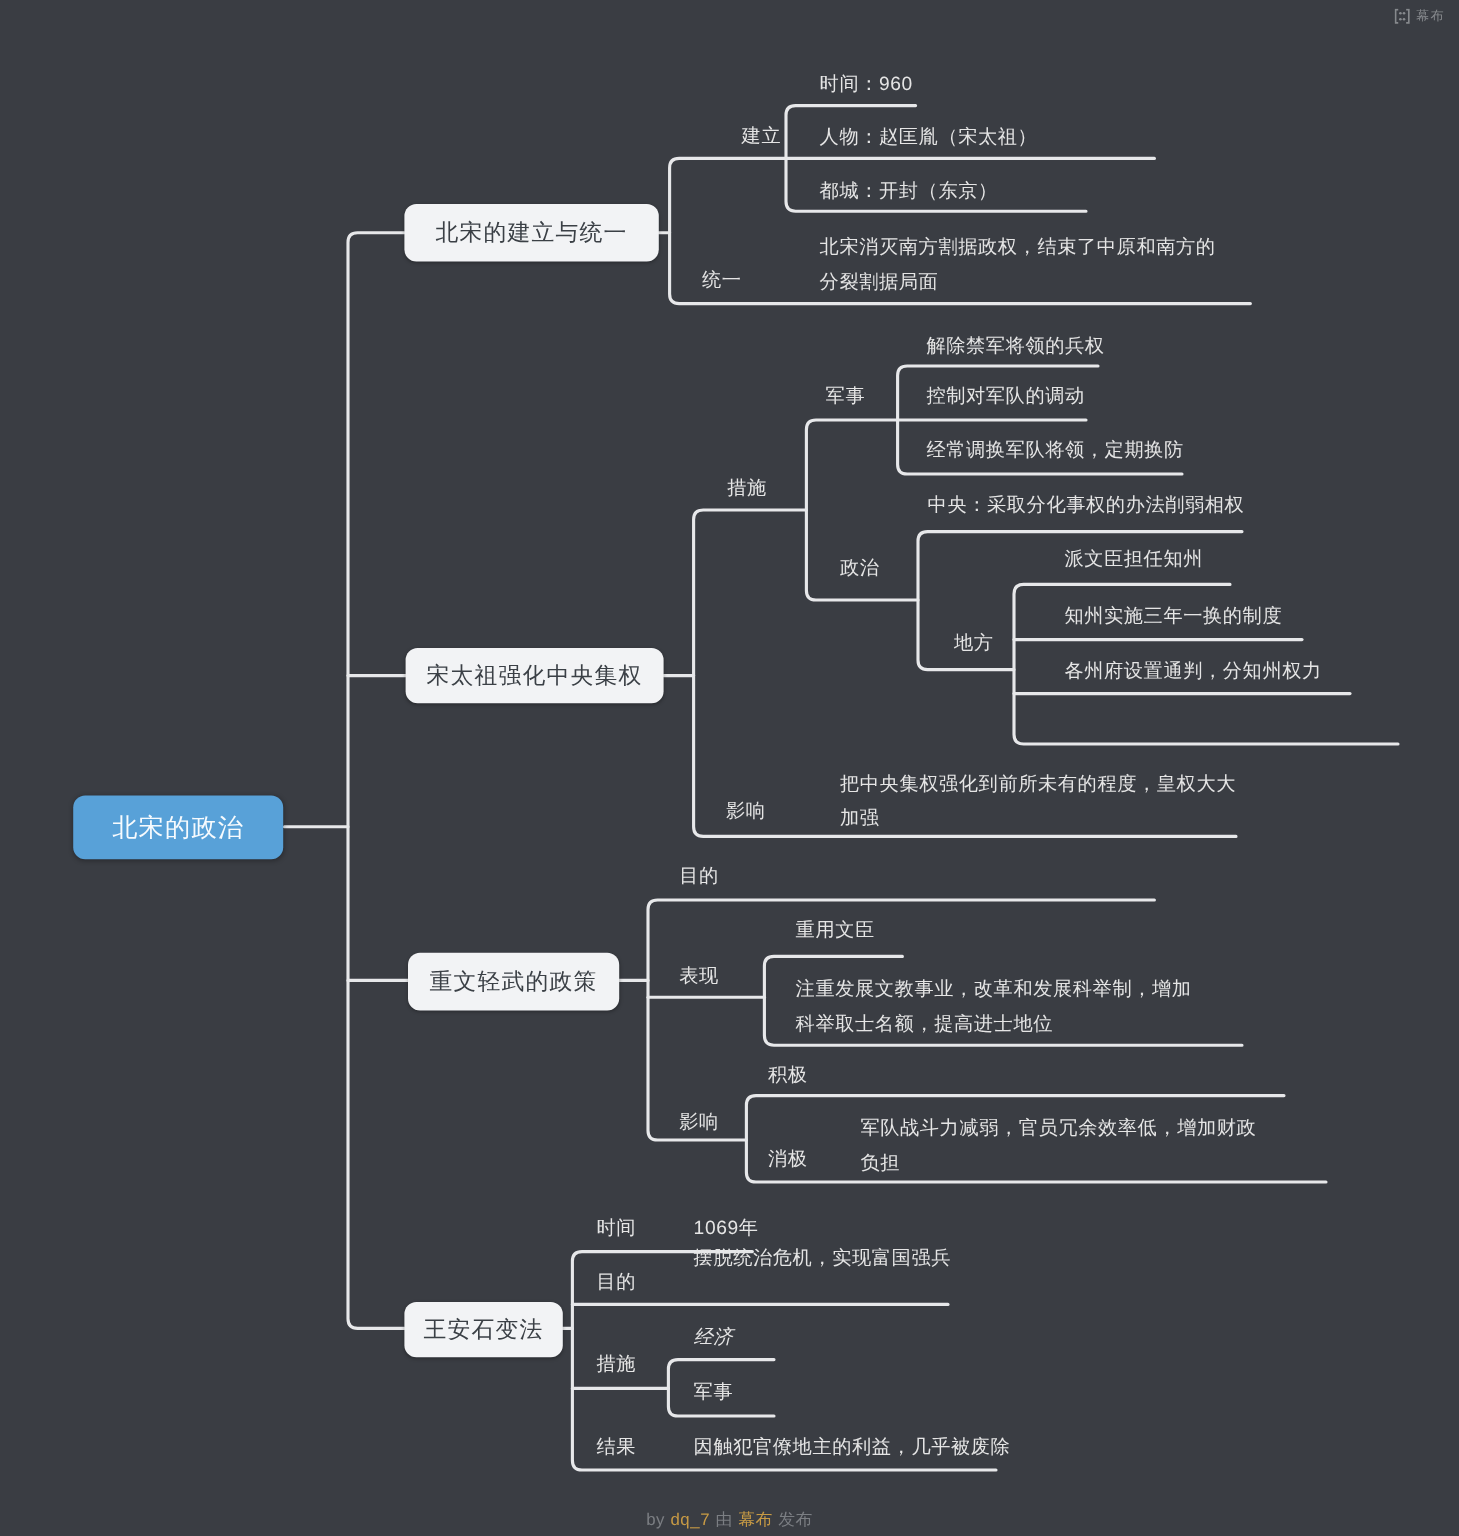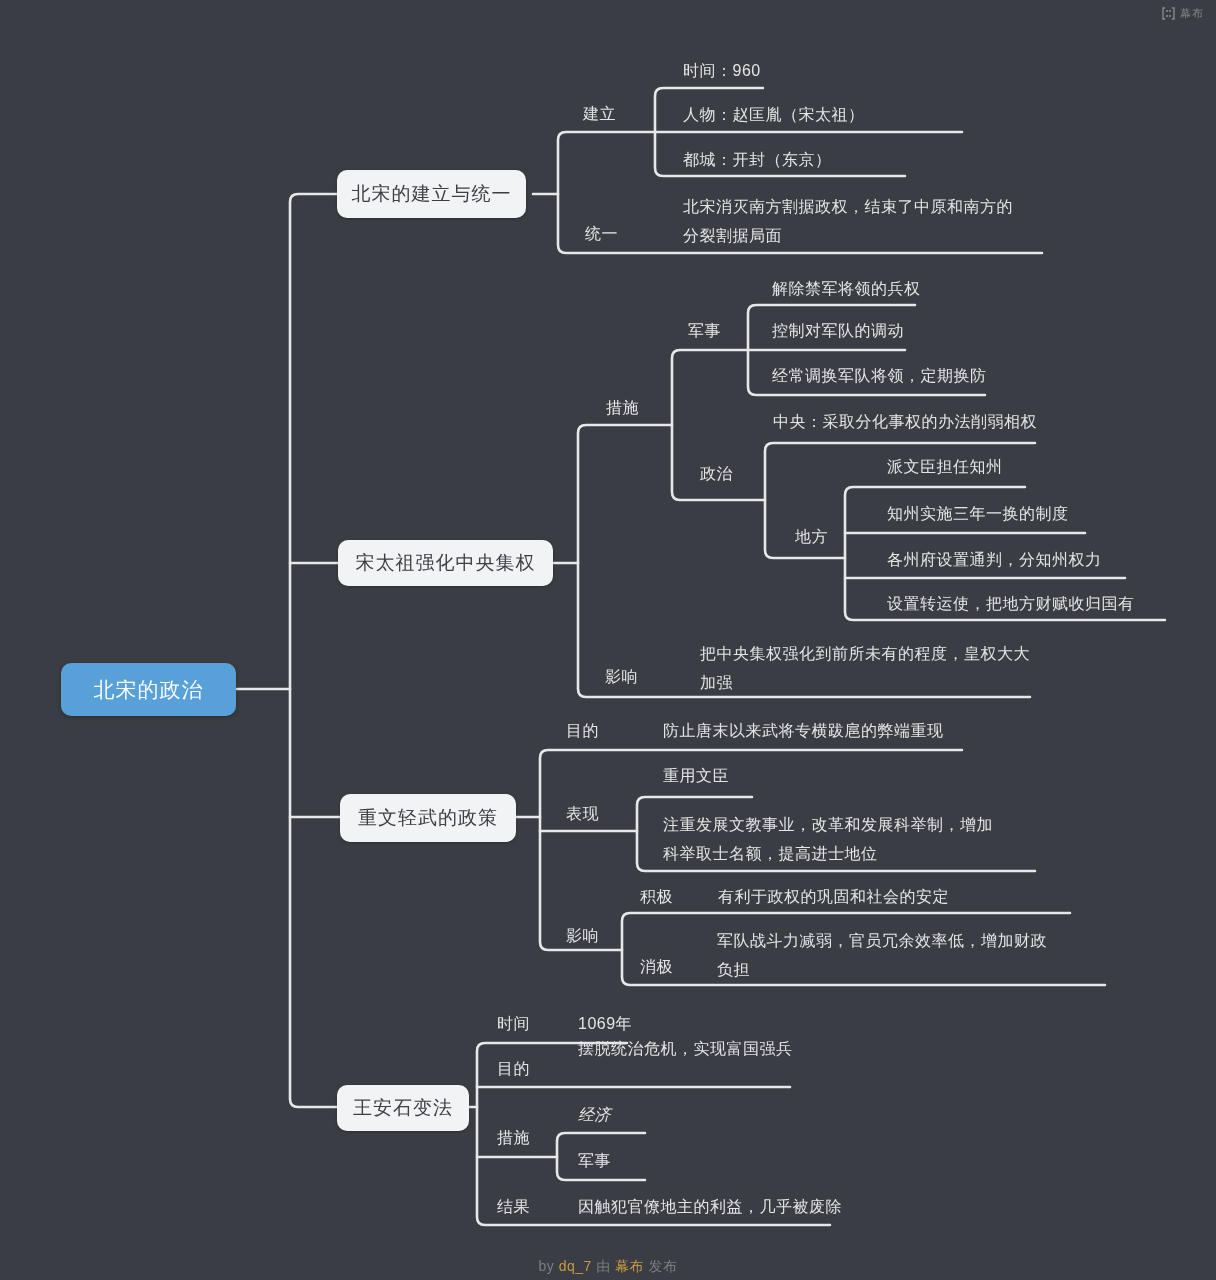--- a/index.html
+++ b/index.html
@@ -85,61 +85,58 @@
 
     <path d="M 459 1107 H 477"></path>
     <path d="M 627 1043 H 485 Q 477 1043 477 1051 V 1217 Q 477 1225 485 1225 H 830"></path>
     <path d="M 477 1087 H 790"></path>
     <path d="M 477 1157 H 557"></path>
     <path d="M 645 1133 H 565 Q 557 1133 557 1141 V 1172 Q 557 1180 565 1180 H 645"></path>
   </svg>
 
   <div class="box root" style="left:61px;top:663px;width:175px;height:53px;">北宋的政治</div>
 
-  <div class="box" style="left:337px;top:170px;width:189px;height:48px;">北宋的建立与统一</div>
+  <div class="box" style="left:337px;top:170px;width:212px;height:48px;">北宋的建立与统一</div>
 
   <div class="box" style="left:340px;top:794px;width:176px;height:48px;">重文轻武的政策</div>
 
   <div class="box" style="left:338px;top:540px;width:215px;height:46px;">宋太祖强化中央集权</div>
 
   <div class="box" style="left:337px;top:1085px;width:132px;height:46px;">王安石变法</div>
 
-  <div class="t" style="left:583px;top:99px;">建立</div>
+  <div class="t" style="left:618px;top:99px;">建立</div>
   <div class="t" style="left:683px;top:56px;">时间：960</div>
   <div class="t" style="left:683px;top:100px;">人物：赵匡胤（宋太祖）</div>
   <div class="t" style="left:683px;top:145px;">都城：开封（东京）</div>
   <div class="t" style="left:585px;top:219px;">统一</div>
   <div class="t" style="left:683px;top:192px;">北宋消灭南方割据政权，结束了中原和南方的
 分裂割据局面</div>
 
   <div class="t" style="left:606px;top:393px;">措施</div>
   <div class="t" style="left:688px;top:316px;">军事</div>
   <div class="t" style="left:772px;top:274px;">解除禁军将领的兵权</div>
   <div class="t" style="left:772px;top:316px;">控制对军队的调动</div>
   <div class="t" style="left:772px;top:361px;">经常调换军队将领，定期换防</div>
   <div class="t" style="left:700px;top:459px;">政治</div>
   <div class="t" style="left:773px;top:407px;">中央：采取分化事权的办法削弱相权</div>
   <div class="t" style="left:795px;top:522px;">地方</div>
   <div class="t" style="left:887px;top:452px;">派文臣担任知州</div>
   <div class="t" style="left:887px;top:499px;">知州实施三年一换的制度</div>
   <div class="t" style="left:887px;top:545px;">各州府设置通判，分知州权力</div>
-  <div class="t" style="left:887px;top:589px;">设置转运使，把地方财赋收归国有</div>
   <div class="t" style="left:605px;top:662px;">影响</div>
   <div class="t" style="left:700px;top:639px;">把中央集权强化到前所未有的程度，皇权大大
 加强</div>
 
   <div class="t" style="left:566px;top:716px;">目的</div>
-  <div class="t" style="left:663px;top:716px;">防止唐末以来武将专横跋扈的弊端重现</div>
   <div class="t" style="left:566px;top:799px;">表现</div>
   <div class="t" style="left:663px;top:761px;">重用文臣</div>
   <div class="t" style="left:663px;top:810px;">注重发展文教事业，改革和发展科举制，增加
 科举取士名额，提高进士地位</div>
   <div class="t" style="left:566px;top:921px;">影响</div>
   <div class="t" style="left:640px;top:882px;">积极</div>
-  <div class="t" style="left:718px;top:882px;">有利于政权的巩固和社会的安定</div>
   <div class="t" style="left:640px;top:952px;">消极</div>
   <div class="t" style="left:717px;top:926px;">军队战斗力减弱，官员冗余效率低，增加财政
 负担</div>
 
   <div class="t" style="left:497px;top:1009px;">时间</div>
   <div class="t" style="left:578px;top:1009px;">1069年</div>
   <div class="t" style="left:497px;top:1054px;">目的</div>
   <div class="t" style="left:578px;top:1034px;">摆脱统治危机，实现富国强兵</div>
   <div class="t" style="left:497px;top:1123px;">措施</div>
   <div class="t" style="left:578px;top:1100px;font-style:italic;">经济</div>

